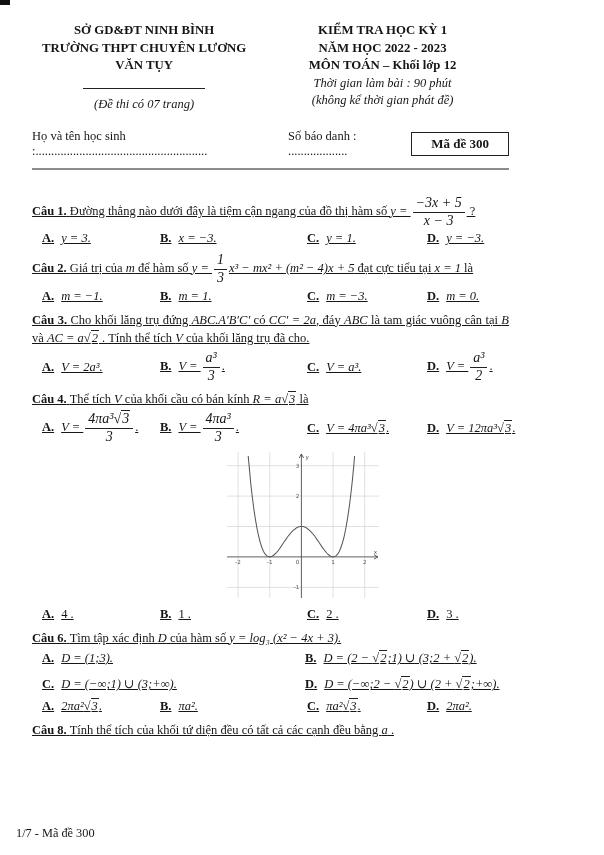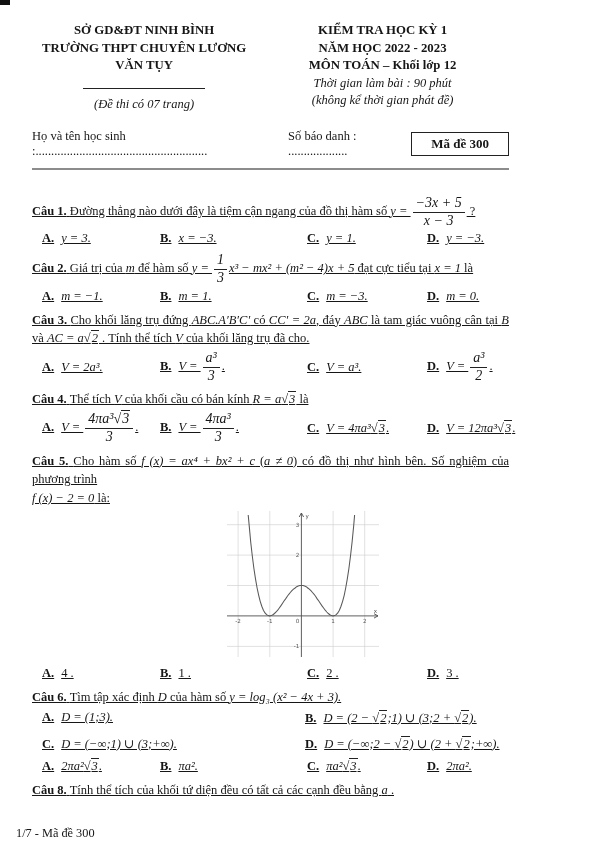--- a/index.html
+++ b/index.html
@@ -120,21 +120,20 @@
             </span><span class="rt">.</span></div>
           <div class="opt"><span class="olabel">B.</span><span class="mi">V = </span><span class="frac">
               <span class="fn"><span class="mi">4πa³</span></span>
               <span class="fd"><span class="mi">3</span></span>
             </span><span class="rt">.</span></div>
           <div class="opt"><span class="olabel">C.</span><span class="mi">V = 4πa³</span><span class="sqrt"><span class="sqsign">√</span><span class="rad">3</span></span><span class="rt">.</span></div>
           <div class="opt"><span class="olabel">D.</span><span class="mi">V = 12πa³</span><span class="sqrt"><span class="sqsign">√</span><span class="rad">3</span></span><span class="rt">.</span></div>
         </div>
       </div>
       <div class="q">
-        <p class="qbody"><span class="qnum">Câu 5.</span> <span class="rt">Cho hàm số </span><span class="mi">f (x) = ax⁴ + bx² + c</span><span class="rt">  (</span><span class="mi">a ≠ 0</span><span class="rt">)  có đồ thị như hình bên. Số nghiệm của phương trình </span><br><span class="mi">f (x) − 2 = 0</span><span class="rt"> là:</span></p>
         <div class="fig"><svg width="152" height="146" viewBox="0 0 152 146">
             <line class="gl" x1="11.1" y1="0" x2="11.1" y2="146"></line>
             <line class="gl" x1="42.8" y1="0" x2="42.8" y2="146"></line>
             <line class="gl" x1="106.1" y1="0" x2="106.1" y2="146"></line>
             <line class="gl" x1="137.7" y1="0" x2="137.7" y2="146"></line>
             <line class="gl" x1="0" y1="135.4" x2="152" y2="135.4"></line>
             <line class="gl" x1="0" y1="74.5" x2="152" y2="74.5"></line>
             <line class="gl" x1="0" y1="44.1" x2="152" y2="44.1"></line>
             <line class="gl" x1="0" y1="13.7" x2="152" y2="13.7"></line>
             <line class="ax" x1="0" y1="104.9" x2="151" y2="104.9"></line>

